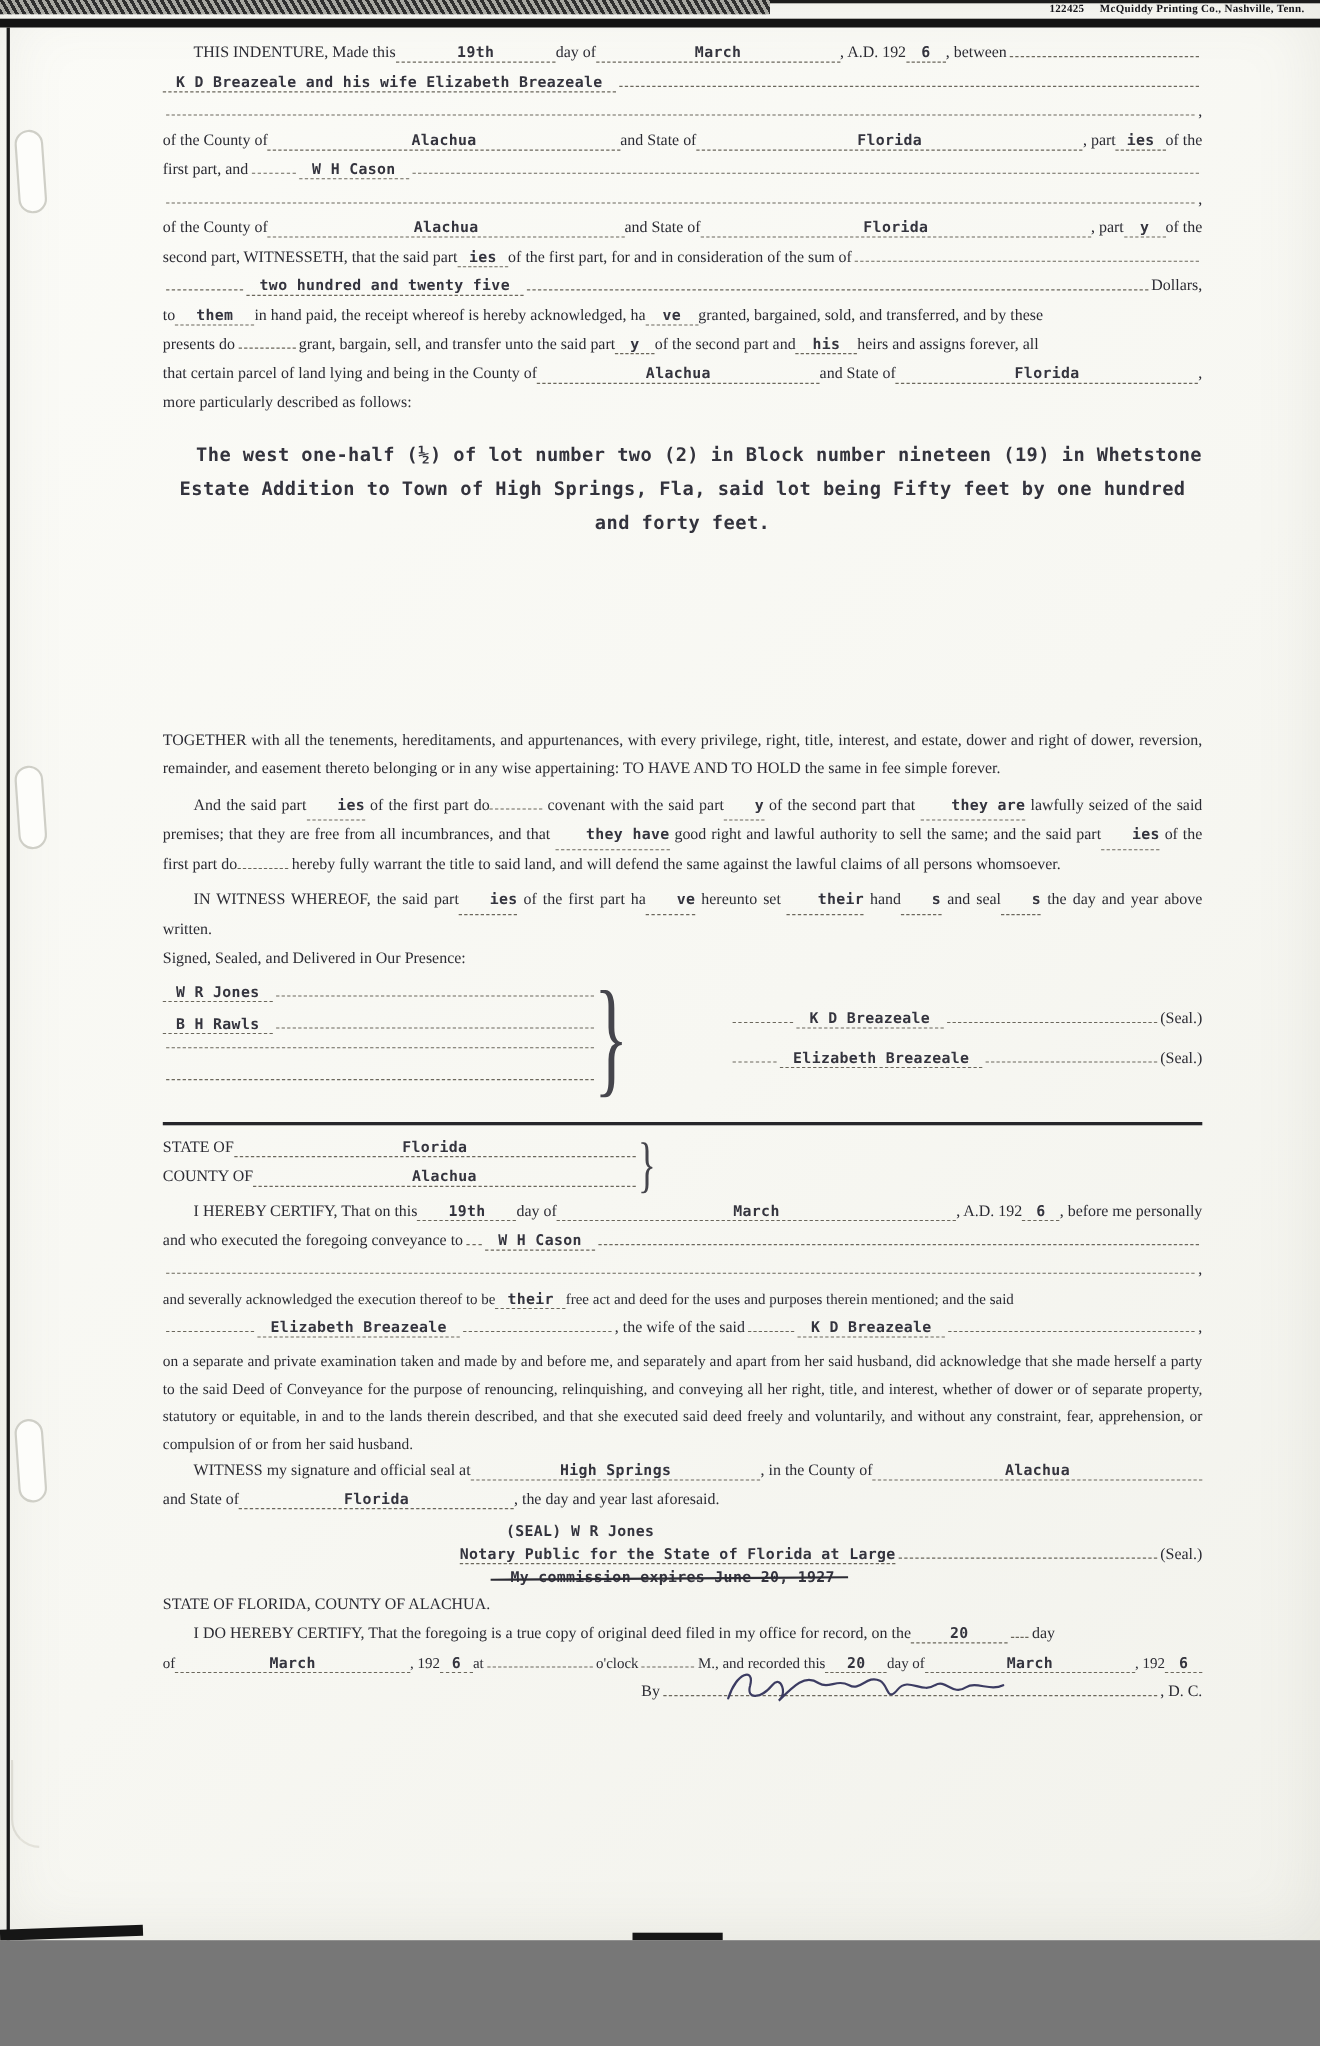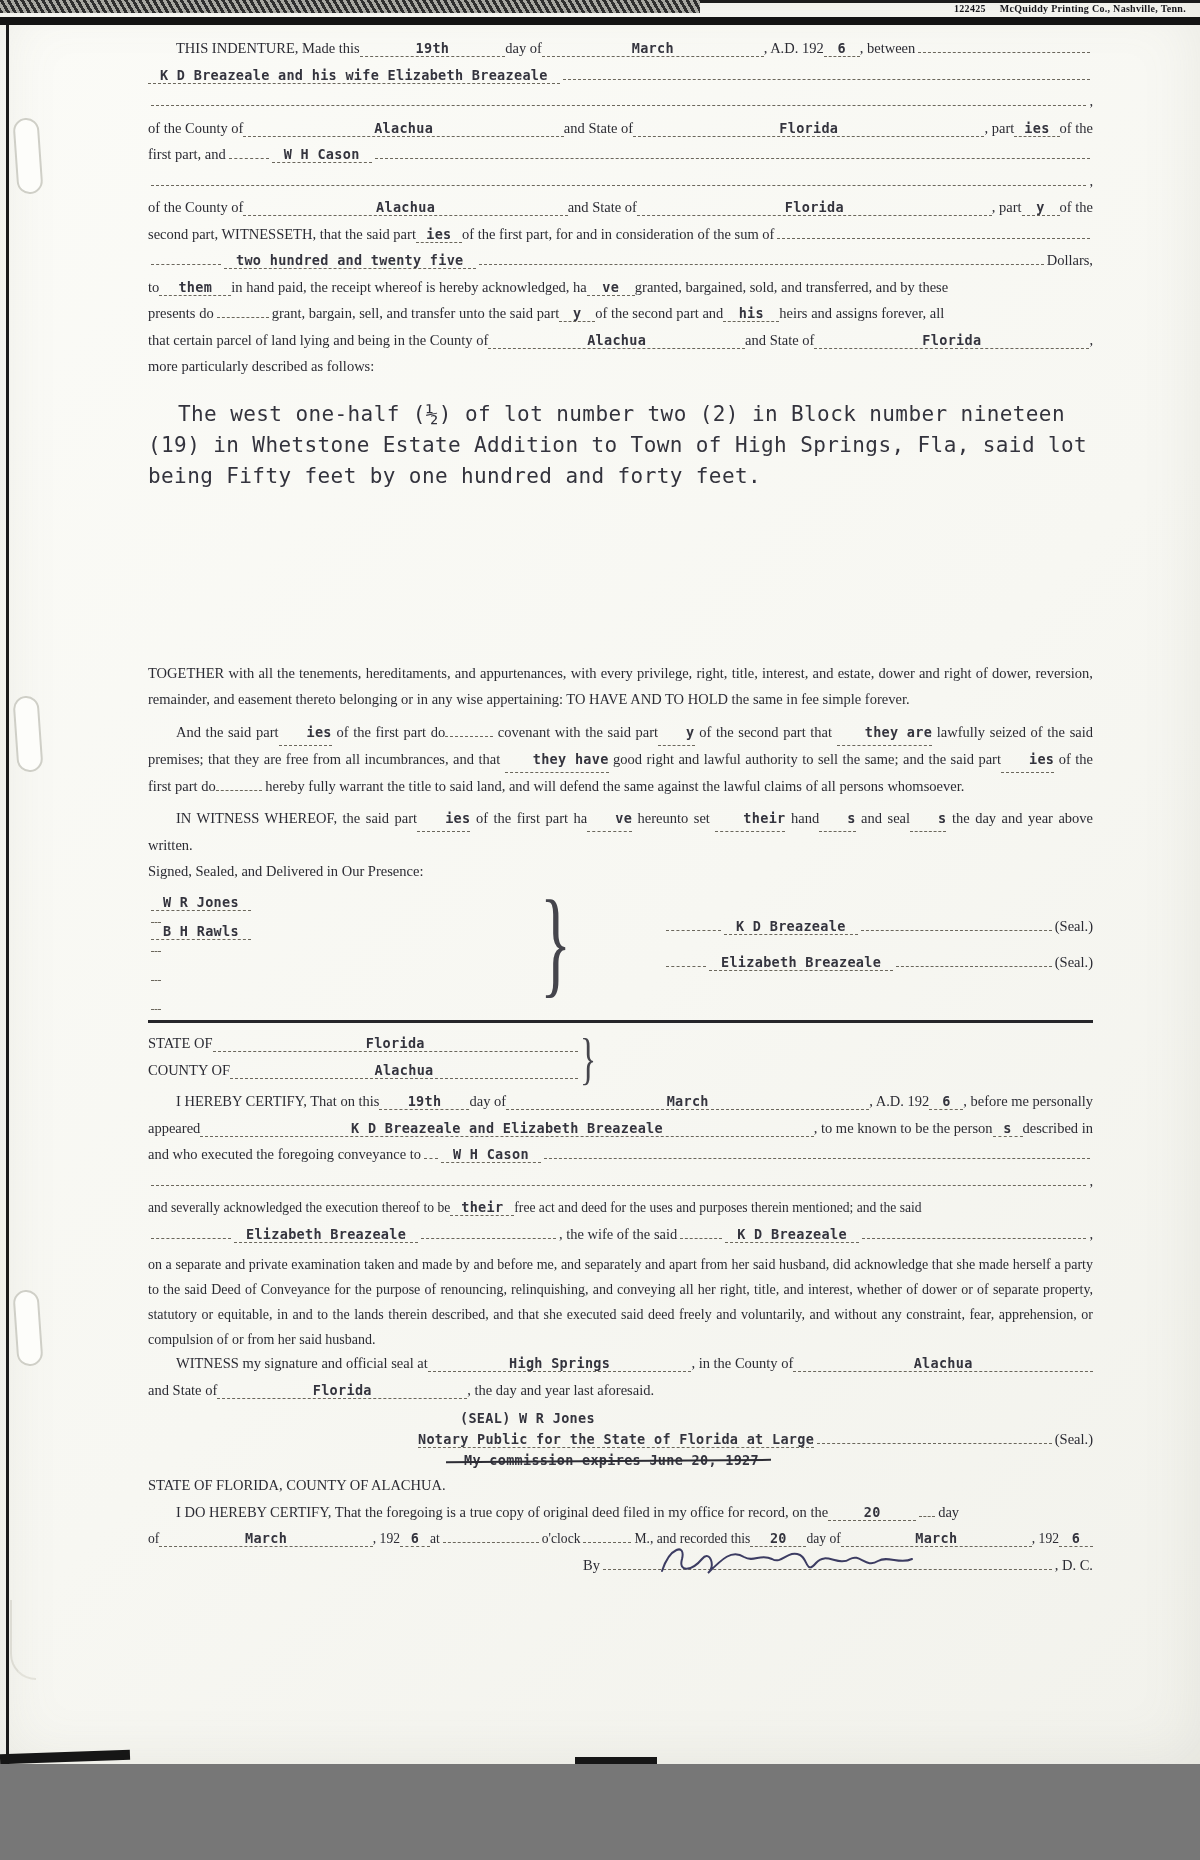--- a/index.html
+++ b/index.html
@@ -40,28 +40,28 @@
   .fillflex { flex:1 1 auto; text-align:center; border-bottom:1px dashed #6b675c; padding:0 6px; min-width:30px; }
   .fillfix { flex:0 0 auto; text-align:center; border-bottom:1px dashed #6b675c; padding:0 10px; }
   .twf { flex:0 0 auto; border-bottom:1px dashed #6b675c; padding:0 12px; white-space:nowrap; }
   .tw { font-family:"DejaVu Sans Mono", "Liberation Mono", monospace; font-weight:bold;
     font-size:13.5px; color:#34343e; letter-spacing:.3px; }
   .para { font-size:14.5px; line-height:26px; text-align:justify; }
   .para-small { font-size:14px; line-height:25px; }
   .pind { text-indent:28px; }
   .ifill { display:inline-block; border-bottom:1px dashed #6b675c; text-align:center; }
   .ib { display:inline-block; border-bottom:1px dashed #6b675c; height:.85em; }
-  .desc { font-family:"DejaVu Sans Mono","Liberation Mono",monospace; font-weight:normal;
-    font-size:21px; line-height:31px; letter-spacing:.4px; color:#33333d;
-    margin-top:14px; text-indent:30px; text-align:left; }
+  .desc { font-family:"DejaVu Sans Mono","Liberation Mono",monospace; font-weight:bold;
+    font-size:17px; line-height:31px; letter-spacing:.4px; color:#33333d;
+    margin-top:14px; text-indent:30px; text-align:center; }
   .tightrow { font-size:13.6px; }
 
   .sig-section { position:relative; display:flex; margin-top:5px; }
   .wit-col { width:395px; }
-  .wit-row { display:flex; align-items:baseline; height:29px; font-size:14.5px;flex-direction:column; }
+  .wit-row { display:flex; align-items:baseline; height:29px; font-size:14.5px; }
   .wit-brace { position:absolute; left:392px; top:-10px; font-size:118px; line-height:1;
     font-weight:200; color:#45454c; transform:scaleX(.55); transform-origin:left top; }
   .grantor-col { flex:1; margin-left:120px; padding-top:24px; }
   .g-row { display:flex; align-items:baseline; height:36px; font-size:14.5px; }
 
   .rule { height:3px; background:#26262a; margin:10px 0 12px; }
 
   .state-block { position:relative; width:480px; }
   .state-row { display:flex; align-items:baseline; height:27px; font-size:14.5px; width:430px; }
   .state-brace { position:absolute; left:432px; top:-4px; font-size:56px; line-height:1;
@@ -279,27 +279,20 @@
     <div class="row indent" style="margin-top:4px">
       <span class="lbl">I HEREBY CERTIFY, That on this</span>
       <span class="fillfix tw" style="min-width:90px">19th</span>
       <span class="lbl">day of</span>
       <span class="fillflex tw">March</span>
       <span class="lbl">, A.D. 192</span>
       <span class="fillfix tw" style="min-width:34px">6</span>
       <span class="lbl">, before me personally</span>
     </div>
 
-    <div class="row">
-      <span class="lbl">appeared</span>
-      <span class="fillflex tw">K D Breazeale and Elizabeth Breazeale</span>
-      <span class="lbl">, to me known to be the person</span>
-      <span class="fillfix tw" style="min-width:30px">s</span>
-      <span class="lbl">described in</span>
-    </div>
 
     <div class="row">
       <span class="lbl">and who executed the foregoing conveyance to</span>
       <span class="dots" style="flex:0 0 14px"></span>
       <span class="twf tw">W H Cason</span>
       <span class="dots"></span>
     </div>
 
     <div class="row">
       <span class="dots"></span>

